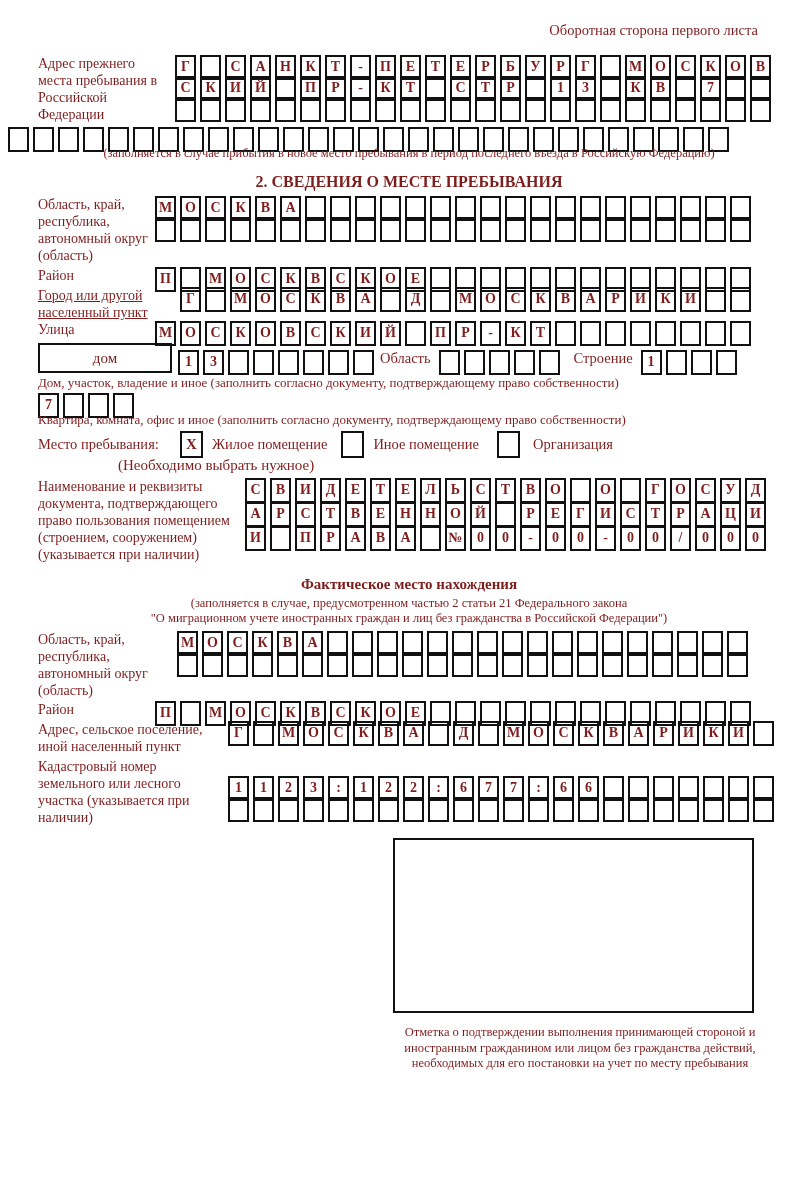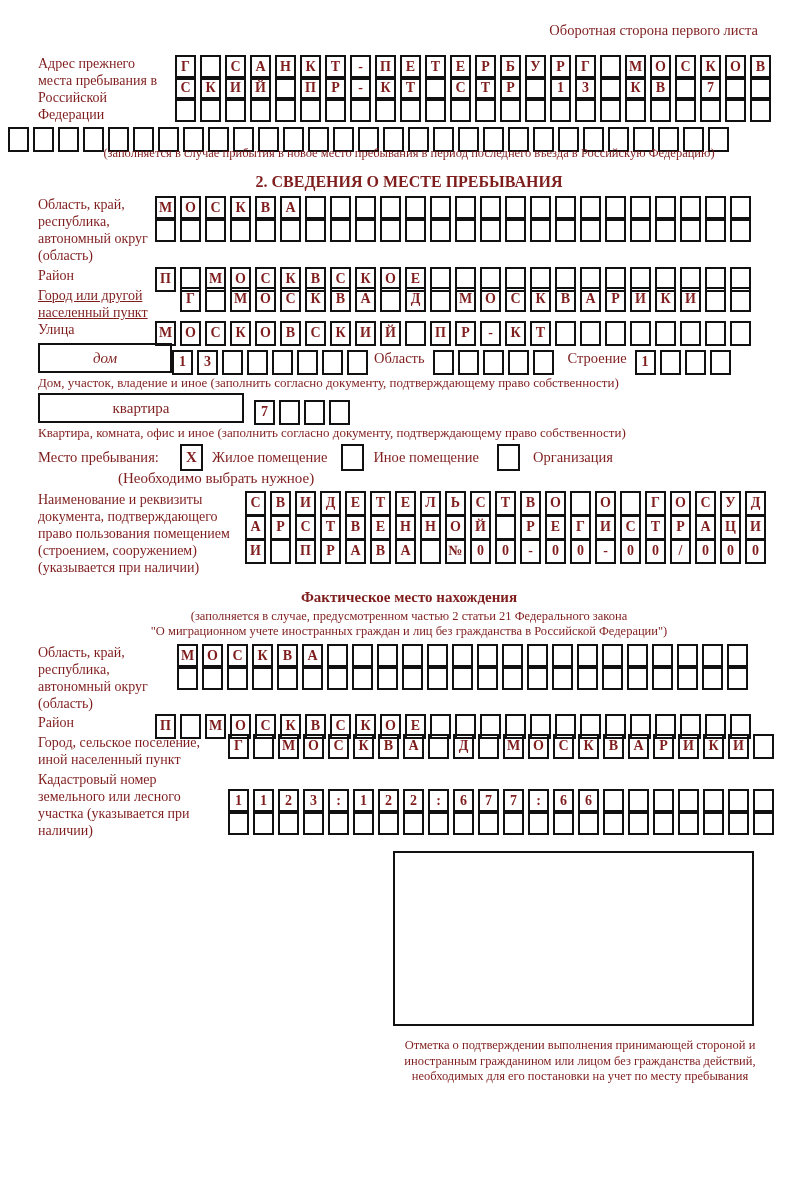--- a/index.html
+++ b/index.html
@@ -29,21 +29,21 @@
   .mt4{margin-top:4px;} .mt5{margin-top:5px;} .mt6{margin-top:12px;}
   .full-row{margin-left:-30px;}
   .note-c{font-size:12.5px;line-height:15px;text-align:center;}
   .note-l{font-size:13px;line-height:15px;}
   .sec-title{font-size:16px;font-weight:bold;text-align:center;line-height:18px;}
   .sub-title{font-size:15px;font-weight:bold;text-align:center;line-height:18px;}
   .wbox{
     box-sizing:border-box;border:2px solid #111;height:30px;flex:none;
     display:flex;align-items:center;justify-content:center;font-size:15px;
   }
-  .dom-box{width:134px;margin-right:0;font-style:italic;}
+  .dom-box{width:134px;margin-right:6px;}
   .kv-box{width:206px;margin-right:10px;}
   .inline-cap{font-size:14.5px;line-height:30px;flex:none;}
   .vrow{display:flex;align-items:center;}
   .chk{
     box-sizing:border-box;width:23px;height:27px;border:2px solid #111;flex:none;
     display:flex;align-items:center;justify-content:center;
     font-size:15px;font-weight:bold;
   }
   .mesto-row{display:flex;align-items:center;font-size:14.5px;}
   .mesto-note{margin-left:80px;font-size:15px;line-height:15px;}
@@ -100,21 +100,20 @@
     <div class="wbox dom-box">дом</div>
     <div class="cells"><span class="cell">1</span><span class="cell">3</span><span class="cell"></span><span class="cell"></span><span class="cell"></span><span class="cell"></span><span class="cell"></span><span class="cell"></span></div>
     <div class="inline-cap" style="margin:0 8px 0 2px;">Область</div>
     <div class="cells"><span class="cell"></span><span class="cell"></span><span class="cell"></span><span class="cell"></span><span class="cell"></span></div>
     <div class="inline-cap" style="margin:0 8px 0 10px;">Строение</div>
     <div class="cells"><span class="cell">1</span><span class="cell"></span><span class="cell"></span><span class="cell"></span></div>
   </div>
   <div class="note-l mt2">Дом, участок, владение и иное (заполнить согласно документу, подтверждающему право собственности)</div>
 
   <div class="vrow mt3">
-    <div class="wbox kv-box">квартира</div>
     <div class="cells"><span class="cell">7</span><span class="cell"></span><span class="cell"></span><span class="cell"></span></div>
   </div>
   <div class="note-l mt2">Квартира, комната, офис и иное (заполнить согласно документу, подтверждающему право собственности)</div>
 
   <div class="mesto-row mt4">
     <span style="width:142px;flex:none;">Место пребывания:</span>
     <span class="chk">X</span>
     <span style="margin:0 14px 0 9px;">Жилое помещение</span>
     <span class="chk"></span>
     <span style="margin:0 18px 0 9px;text-align:right;">Иное помещение</span>
@@ -143,21 +142,21 @@
       <div class="cells"><span class="cell"></span><span class="cell"></span><span class="cell"></span><span class="cell"></span><span class="cell"></span><span class="cell"></span><span class="cell"></span><span class="cell"></span><span class="cell"></span><span class="cell"></span><span class="cell"></span><span class="cell"></span><span class="cell"></span><span class="cell"></span><span class="cell"></span><span class="cell"></span><span class="cell"></span><span class="cell"></span><span class="cell"></span><span class="cell"></span><span class="cell"></span><span class="cell"></span><span class="cell"></span></div>
     </div>
   </div>
 
   <div class="frow mt2">
     <div class="flabel lw-155">Район</div>
     <div class="cells"><span class="cell">П</span><span class="cell"></span><span class="cell">М</span><span class="cell">О</span><span class="cell">С</span><span class="cell">К</span><span class="cell">В</span><span class="cell">С</span><span class="cell">К</span><span class="cell">О</span><span class="cell">Е</span><span class="cell"></span><span class="cell"></span><span class="cell"></span><span class="cell"></span><span class="cell"></span><span class="cell"></span><span class="cell"></span><span class="cell"></span><span class="cell"></span><span class="cell"></span><span class="cell"></span><span class="cell"></span><span class="cell"></span></div>
   </div>
 
   <div class="frow mt3">
-    <div class="flabel lw-228">Город, сельское поселение, иной населенный пункт</div>
+    <div class="flabel lw-228">Адрес, сельское поселение, иной населенный пункт</div>
     <div class="cells"><span class="cell">Г</span><span class="cell"></span><span class="cell">М</span><span class="cell">О</span><span class="cell">С</span><span class="cell">К</span><span class="cell">В</span><span class="cell">А</span><span class="cell"></span><span class="cell">Д</span><span class="cell"></span><span class="cell">М</span><span class="cell">О</span><span class="cell">С</span><span class="cell">К</span><span class="cell">В</span><span class="cell">А</span><span class="cell">Р</span><span class="cell">И</span><span class="cell">К</span><span class="cell">И</span><span class="cell"></span></div>
   </div>
 
   <div class="frow mt3">
     <div class="flabel lw-228">Кадастровый номер земельного или лесного участка (указывается при наличии)</div>
     <div style="margin-top:18px;">
       <div class="cells"><span class="cell">1</span><span class="cell">1</span><span class="cell">2</span><span class="cell">3</span><span class="cell">:</span><span class="cell">1</span><span class="cell">2</span><span class="cell">2</span><span class="cell">:</span><span class="cell">6</span><span class="cell">7</span><span class="cell">7</span><span class="cell">:</span><span class="cell">6</span><span class="cell">6</span><span class="cell"></span><span class="cell"></span><span class="cell"></span><span class="cell"></span><span class="cell"></span><span class="cell"></span><span class="cell"></span></div>
       <div class="cells"><span class="cell"></span><span class="cell"></span><span class="cell"></span><span class="cell"></span><span class="cell"></span><span class="cell"></span><span class="cell"></span><span class="cell"></span><span class="cell"></span><span class="cell"></span><span class="cell"></span><span class="cell"></span><span class="cell"></span><span class="cell"></span><span class="cell"></span><span class="cell"></span><span class="cell"></span><span class="cell"></span><span class="cell"></span><span class="cell"></span><span class="cell"></span><span class="cell"></span></div>
     </div>
   </div>

